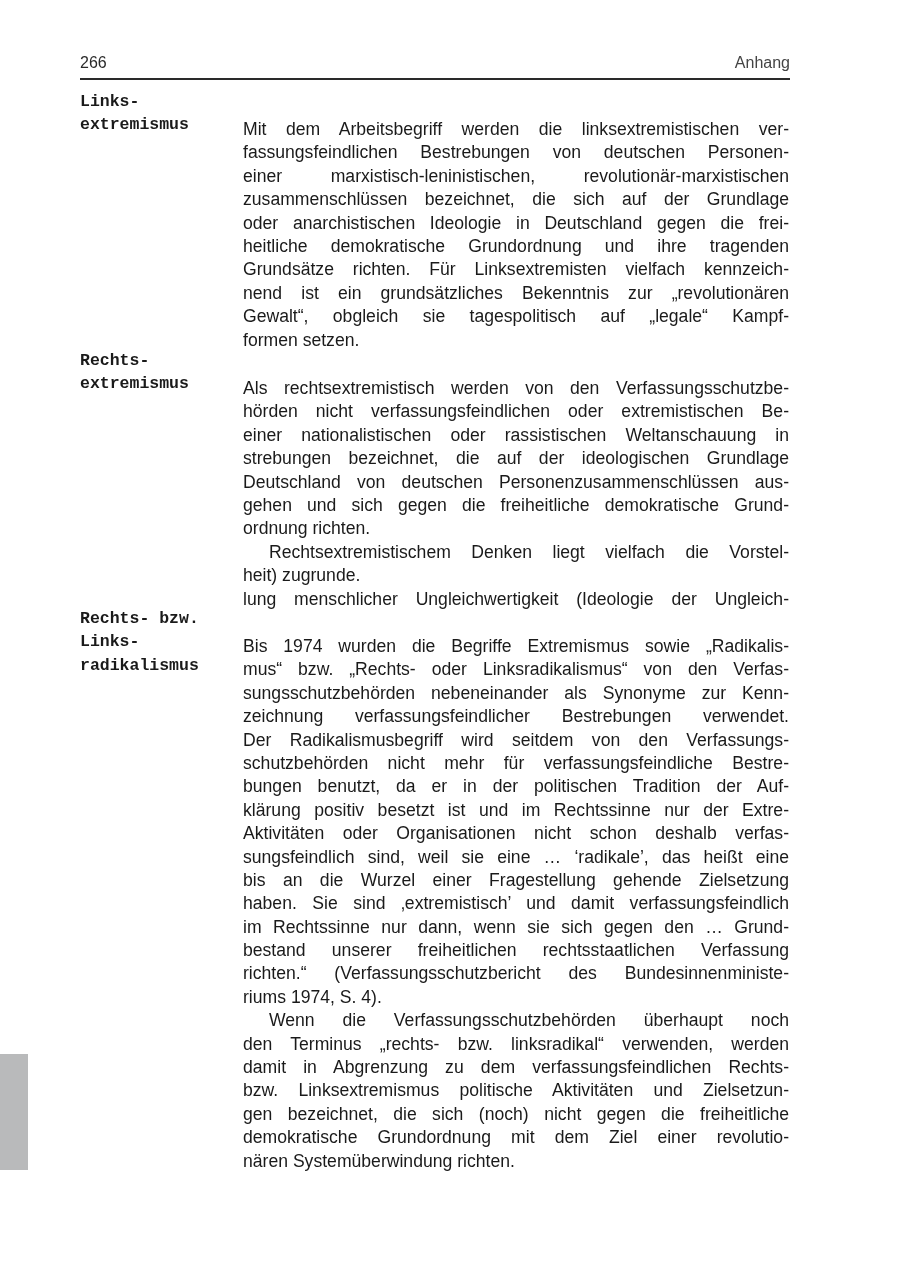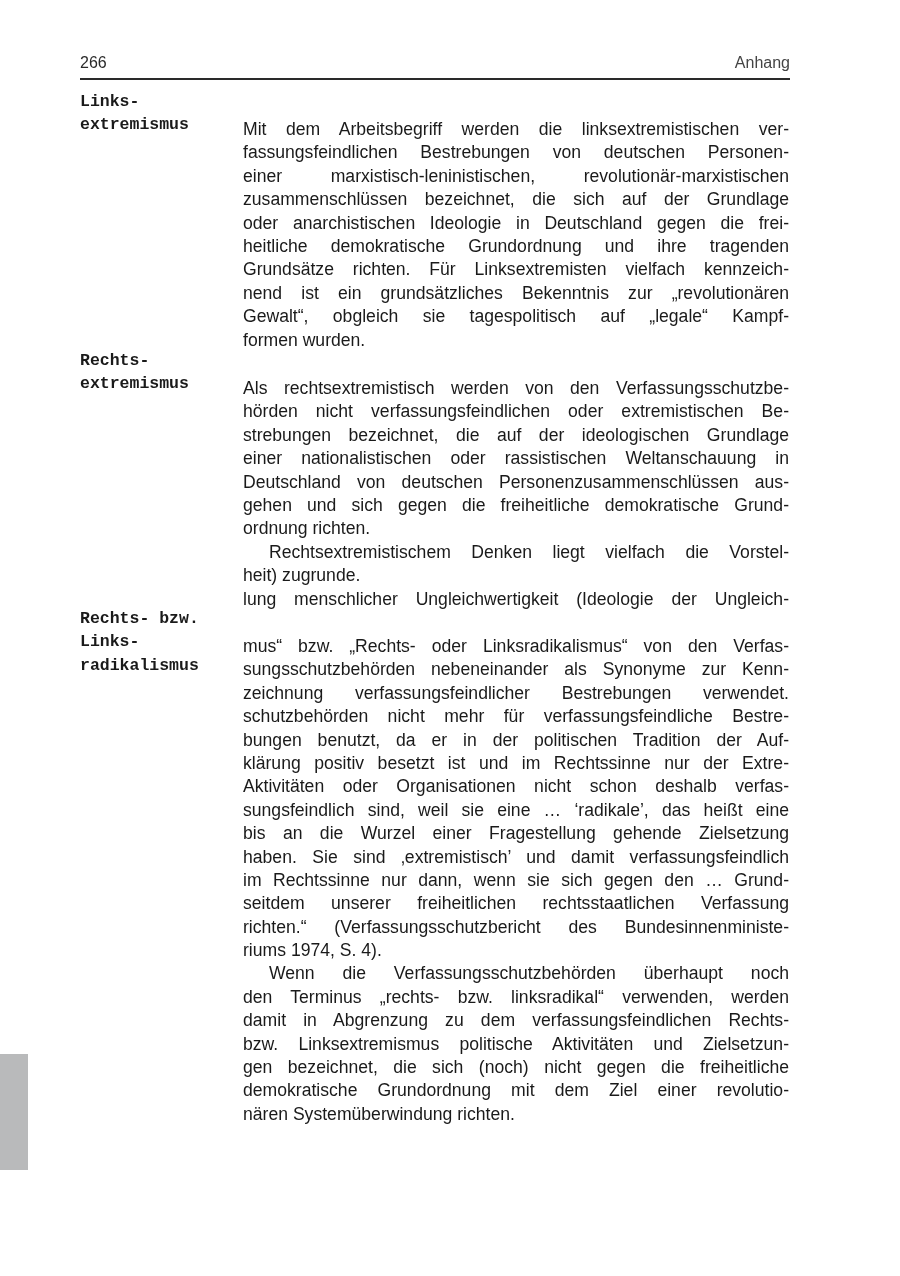--- a/index.html
+++ b/index.html
@@ -109,66 +109,68 @@
         <div class="paragraph">
           <span class="line">Mit dem Arbeitsbegriff werden die linksextremistischen ver-</span>
           <span class="line">fassungsfeindlichen Bestrebungen von deutschen Personen-</span>
           <span class="line">einer marxistisch-leninistischen, revolutionär-marxistischen</span>
           <span class="line">zusammenschlüssen bezeichnet, die sich auf der Grundlage</span>
           <span class="line">oder anarchistischen Ideologie in Deutschland gegen die frei-</span>
           <span class="line">heitliche demokratische Grundordnung und ihre tragenden</span>
           <span class="line">Grundsätze richten. Für Linksextremisten vielfach kennzeich-</span>
           <span class="line">nend ist ein grundsätzliches Bekenntnis zur „revolutionären</span>
           <span class="line">Gewalt“, obgleich sie tagespolitisch auf „legale“ Kampf-</span>
-          <span class="line last">formen wurden.</span>
+          <span class="line last">formen setzen.</span>
         </div>
       </div>
     </div>
     <div class="entry" style="top: 349px;">
       <div class="term">
         <span>Rechts-</span>
         <span>extremismus</span>
       </div>
       <div class="def">
         <div class="paragraph">
           <span class="line">Als rechtsextremistisch werden von den Verfassungsschutzbe-</span>
           <span class="line">hörden nicht verfassungsfeindlichen oder extremistischen Be-</span>
+          <span class="line">einer nationalistischen oder rassistischen Weltanschauung in</span>
           <span class="line">strebungen bezeichnet, die auf der ideologischen Grundlage</span>
-          <span class="line">einer nationalistischen oder rassistischen Weltanschauung in</span>
           <span class="line">Deutschland von deutschen Personenzusammenschlüssen aus-</span>
           <span class="line">gehen und sich gegen die freiheitliche demokratische Grund-</span>
           <span class="line last">ordnung richten.</span>
         </div>
         <div class="paragraph">
           <span class="line indent">Rechtsextremistischem Denken liegt vielfach die Vorstel-</span>
           <span class="line last">heit) zugrunde.</span>
           <span class="line">lung menschlicher Ungleichwertigkeit (Ideologie der Ungleich-</span>
         </div>
       </div>
     </div>
     <div class="entry" style="top: 607px;">
       <div class="term">
         <span>Rechts- bzw.</span>
         <span>Links-</span>
         <span>radikalismus</span>
       </div>
       <div class="def">
         <div class="paragraph">
+          <span class="line">Bis 1974 wurden die Begriffe Extremismus sowie „Radikalis-</span>
           <span class="line">mus“ bzw. „Rechts- oder Linksradikalismus“ von den Verfas-</span>
           <span class="line">sungsschutzbehörden nebeneinander als Synonyme zur Kenn-</span>
           <span class="line">zeichnung verfassungsfeindlicher Bestrebungen verwendet.</span>
+          <span class="line">Der Radikalismusbegriff wird seitdem von den Verfassungs-</span>
           <span class="line">schutzbehörden nicht mehr für verfassungsfeindliche Bestre-</span>
           <span class="line">bungen benutzt, da er in der politischen Tradition der Auf-</span>
           <span class="line">klärung positiv besetzt ist und im Rechtssinne nur der Extre-</span>
           <span class="line">Aktivitäten oder Organisationen nicht schon deshalb verfas-</span>
           <span class="line">sungsfeindlich sind, weil sie eine … ‘radikale’, das heißt eine</span>
           <span class="line">bis an die Wurzel einer Fragestellung gehende Zielsetzung</span>
           <span class="line">haben. Sie sind ‚extremistisch’ und damit verfassungsfeindlich</span>
           <span class="line">im Rechtssinne nur dann, wenn sie sich gegen den … Grund-</span>
-          <span class="line">seitdem unserer freiheitlichen rechtsstaatlichen Verfassung</span>
+          <span class="line">bestand unserer freiheitlichen rechtsstaatlichen Verfassung</span>
           <span class="line">richten.“ (Verfassungsschutzbericht des Bundesinnenministe-</span>
           <span class="line last">riums 1974, S. 4).</span>
         </div>
         <div class="paragraph">
           <span class="line indent">Wenn die Verfassungsschutzbehörden überhaupt noch</span>
           <span class="line">den Terminus „rechts- bzw. linksradikal“ verwenden, werden</span>
           <span class="line">damit in Abgrenzung zu dem verfassungsfeindlichen Rechts-</span>
           <span class="line">bzw. Linksextremismus politische Aktivitäten und Zielsetzun-</span>
           <span class="line">gen bezeichnet, die sich (noch) nicht gegen die freiheitliche</span>
           <span class="line">demokratische Grundordnung mit dem Ziel einer revolutio-</span>

